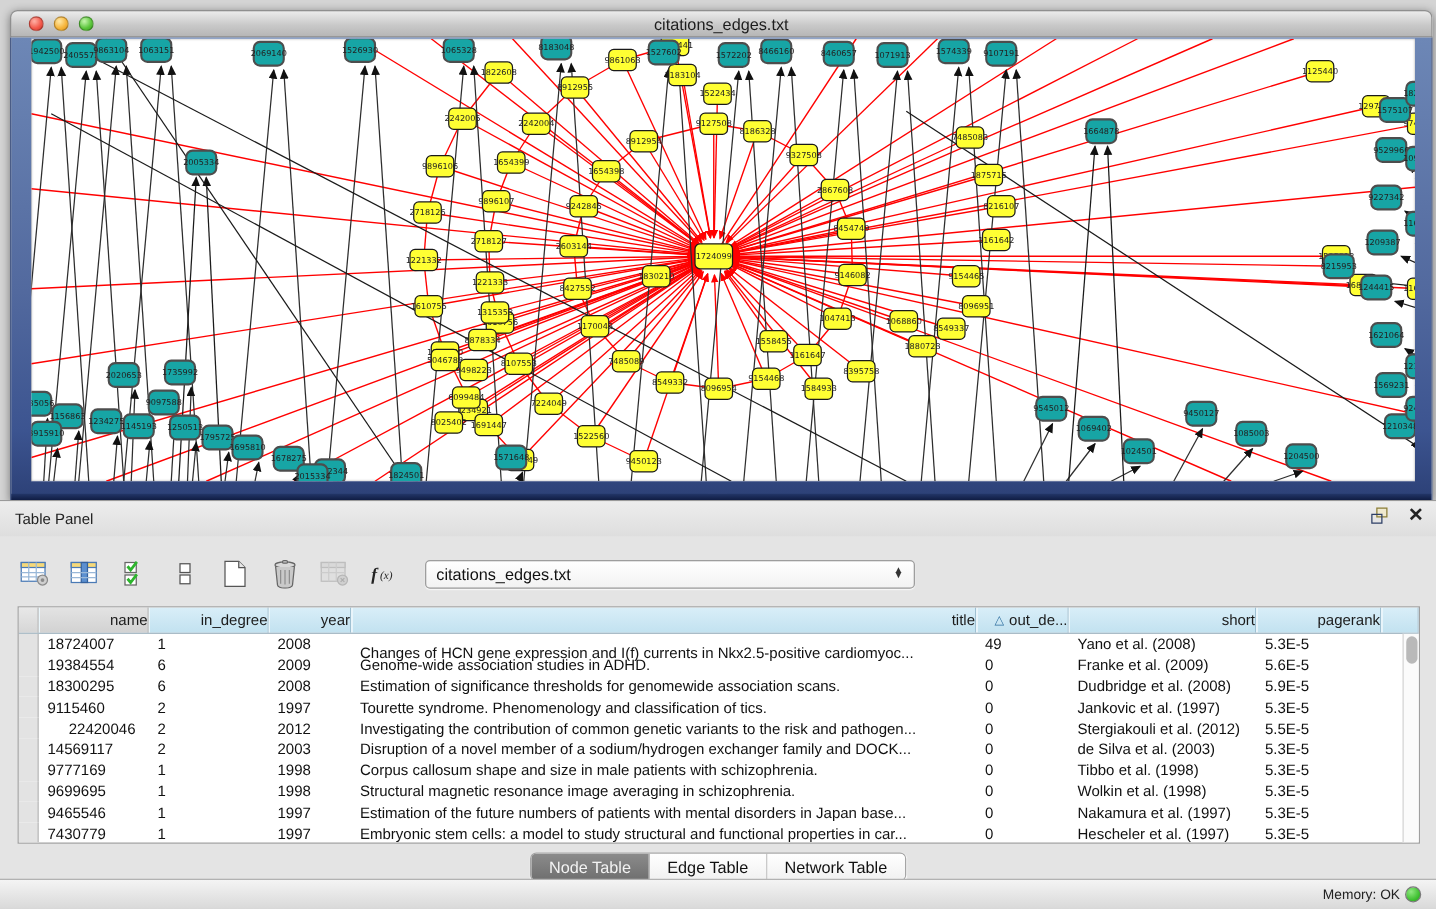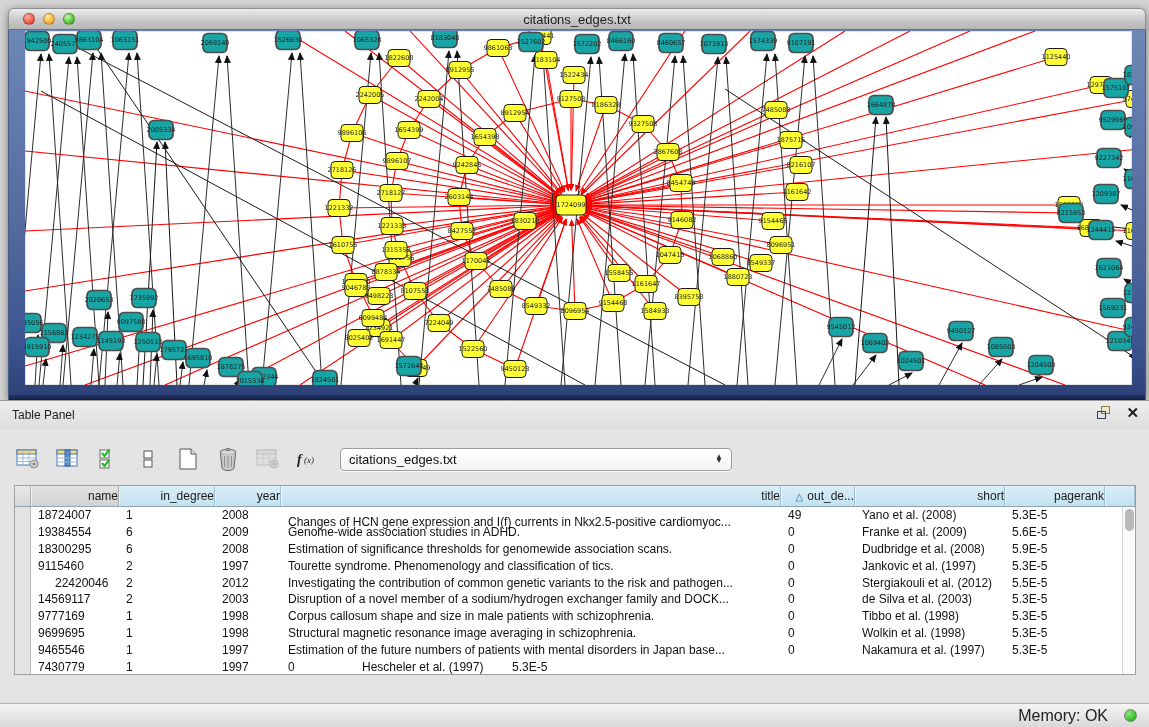--- a/index.html
+++ b/index.html
@@ -72,21 +72,21 @@
     box-shadow:0 1px 1px rgba(255,255,255,.9); }
   .seg-btn { font-size:13px; padding:3px 14px; color:#111; background:linear-gradient(#ffffff,#f1f1f1);
     border-right:1px solid #b9b9b9; }
   .seg-btn:last-child { border-right:none; }
   .seg-btn.active { background:linear-gradient(#8b8b8b,#6f6f6f); color:#f3f3f3; }
 
   
   .status-bar { position:absolute; left:0; top:703px; width:1149px; height:24px;
     background:linear-gradient(#f4f4f4,#d9d9d9); border-top:1px solid #b2b2b2;
     display:flex; align-items:center; justify-content:flex-end; }
-  .memory-label { font-size:16px; color:#222; margin-right:16px; }
+  .memory-label { font-size:11px; color:#222; margin-right:4px; }
   .memory-dot { width:13px; height:13px; border-radius:50%; margin-right:12px;
     background:radial-gradient(circle at 35% 30%, #8fe87f, #3cbe2e 65%, #2d9a21); border:1px solid #7a7a7a; }
 </style>
 </head>
 <body>
 
 <div class="app">
 
   <div class="net-window">
     <div class="titlebar">
@@ -759,30 +759,38 @@
             <div class="td" style="flex: 0 0 500px; width: 500px;">Estimation of the future numbers of patients with mental disorders in Japan base...</div>
             <div class="td" style="flex: 0 0 74px; width: 74px;">0</div>
             <div class="td" style="flex: 0 0 150px; width: 150px;">Nakamura et al. (1997)</div>
             <div class="td" style="flex: 0 0 100px; width: 100px;">5.3E-5</div>
           </div>
           <div class="tr">
             <div class="td gutter" style="flex: 0 0 16px;"></div>
             <div class="td" style="flex: 0 0 88px; width: 88px;">7430779</div>
             <div class="td" style="flex: 0 0 96px; width: 96px;">1</div>
             <div class="td" style="flex: 0 0 66px; width: 66px;">1997</div>
+            <div class="td" style="flex: 0 0 500px; width: 500px;">Embryonic stem cells: a model to study structural and functional properties in car...</div>
             <div class="td" style="flex: 0 0 74px; width: 74px;">0</div>
             <div class="td" style="flex: 0 0 150px; width: 150px;">Hescheler et al. (1997)</div>
             <div class="td" style="flex: 0 0 100px; width: 100px;">5.3E-5</div>
           </div>
         </div>
       <div class="vscroll">
           <div class="vthumb"></div>
         </div>
     </div>
 
+    <div class="tabs-bar">
+      <div class="seg" id="seg-tabs">
+          <div class="seg-btn active">Node Table</div>
+          <div class="seg-btn">Edge Table</div>
+          <div class="seg-btn">Network Table</div>
+        </div>
+    </div>
   </div>
 
   <div class="status-bar">
     <span class="memory-label">Memory: OK</span>
     <span class="memory-dot"></span>
   </div>
 
 </div>
 
 </body></html>

